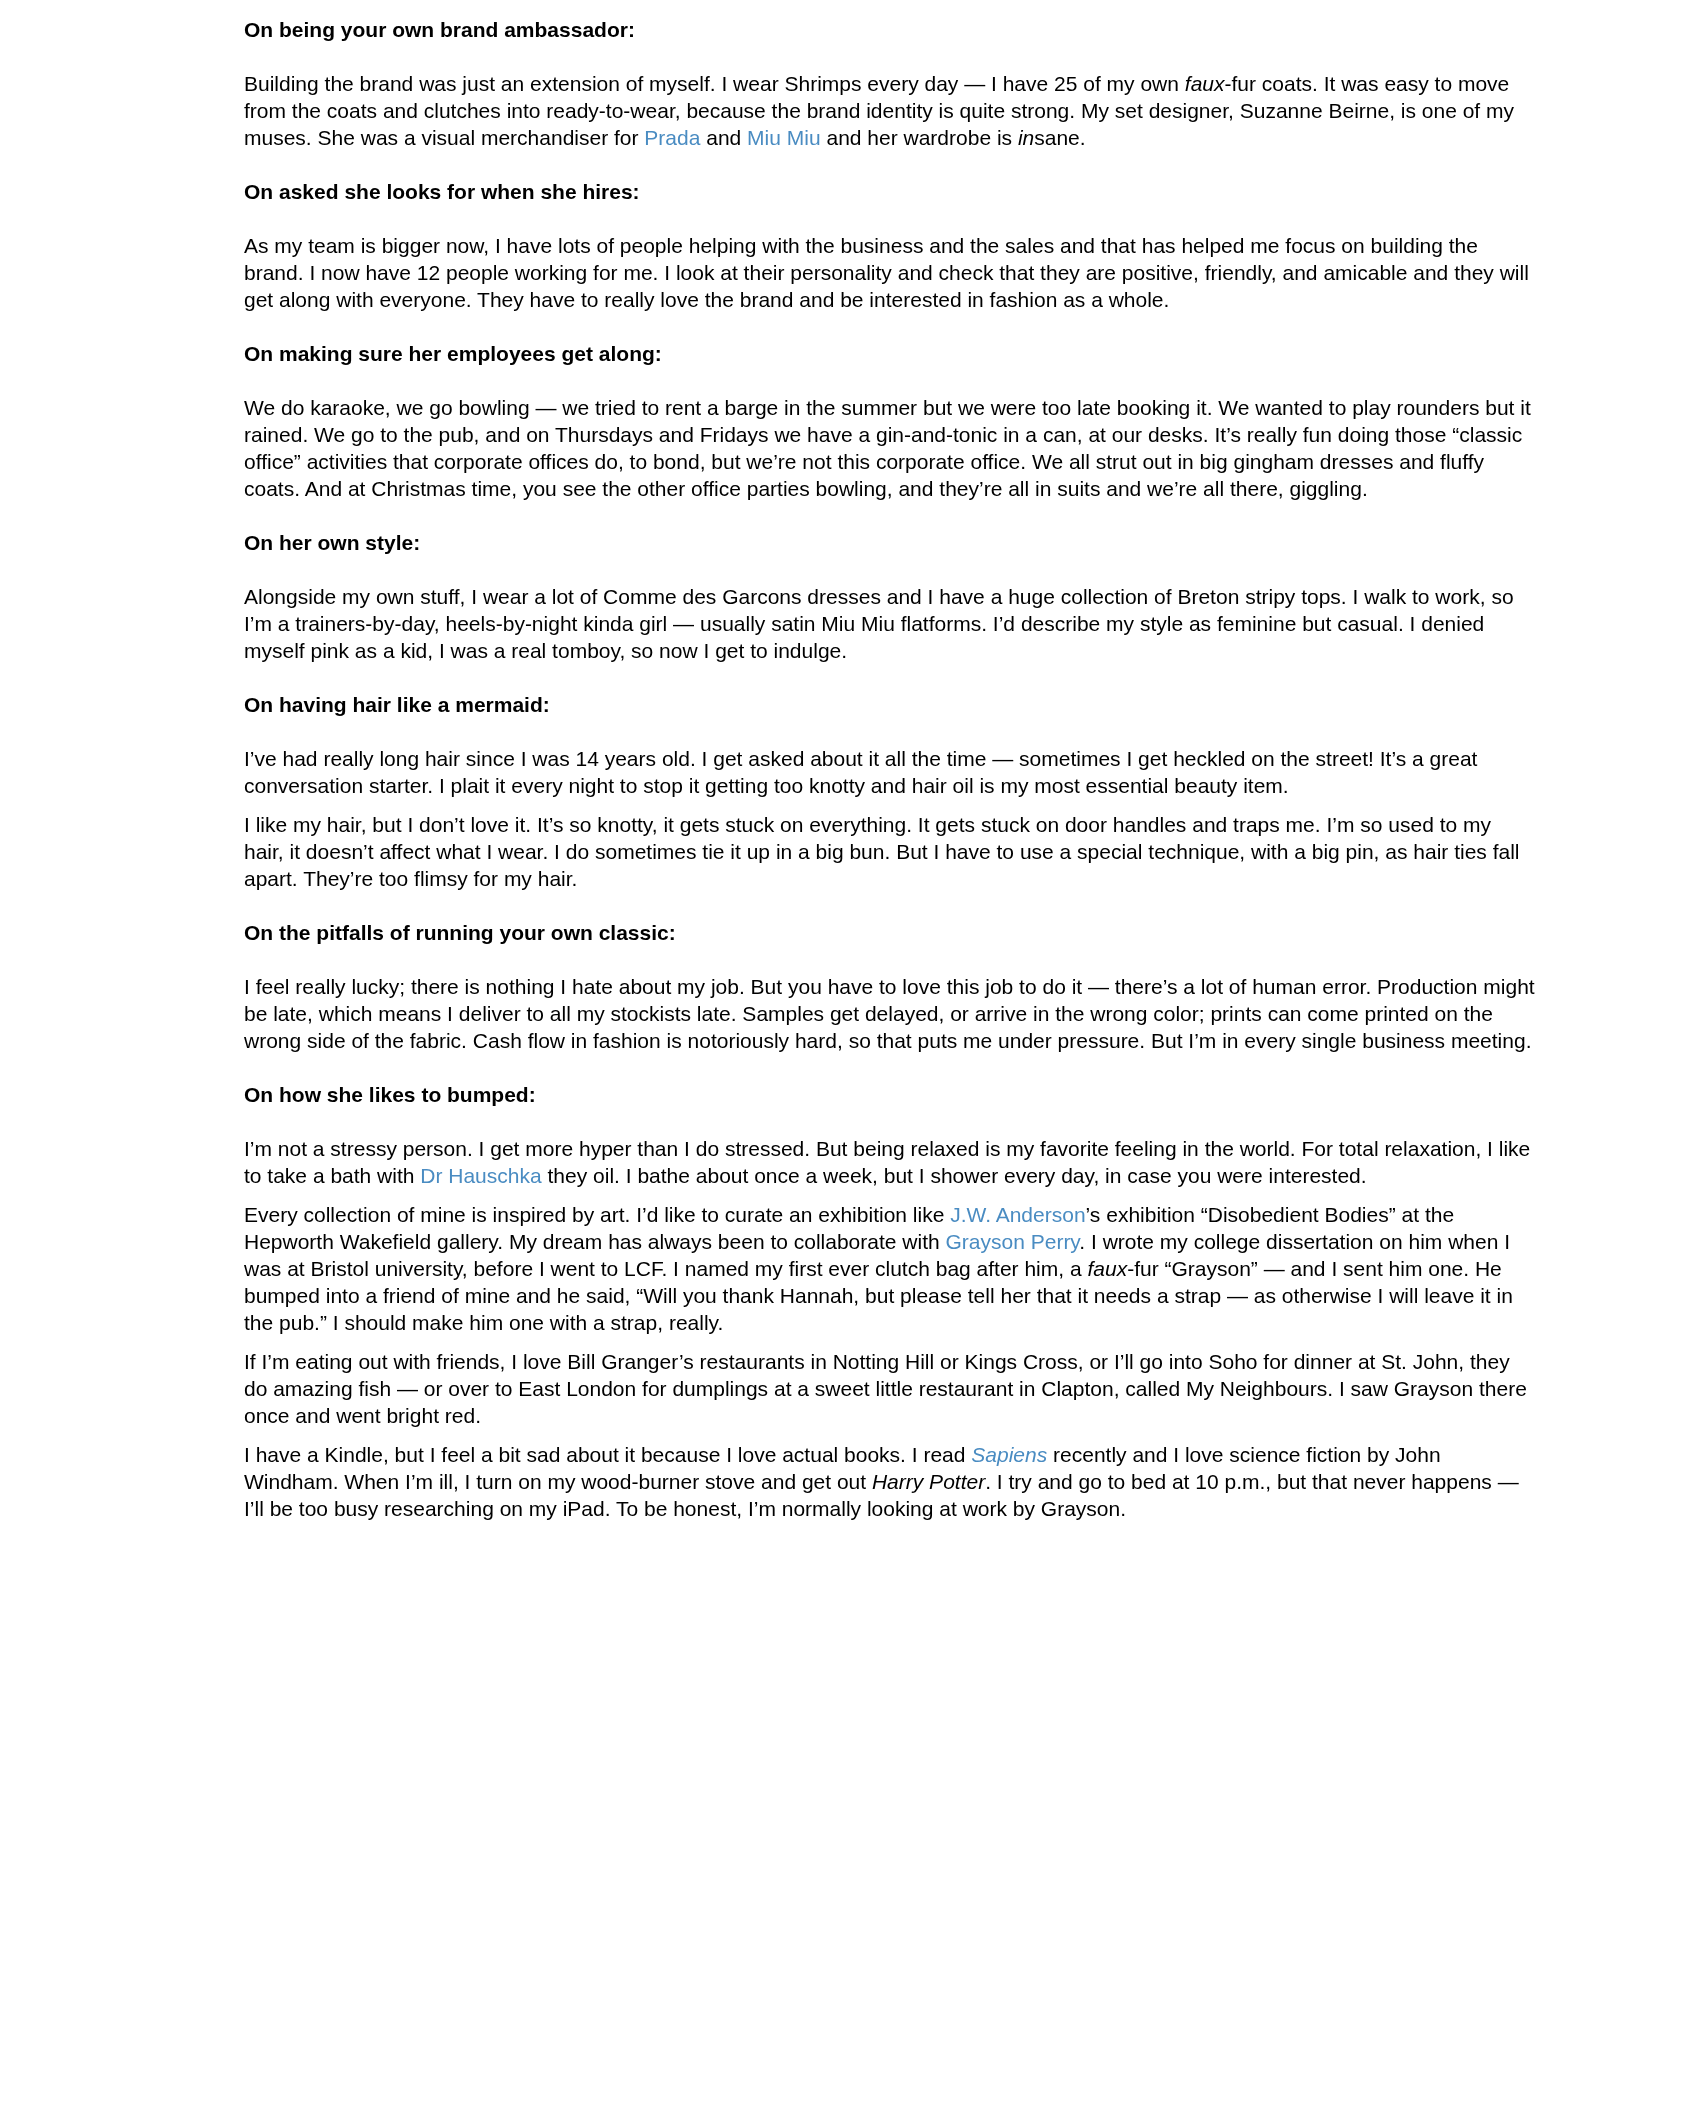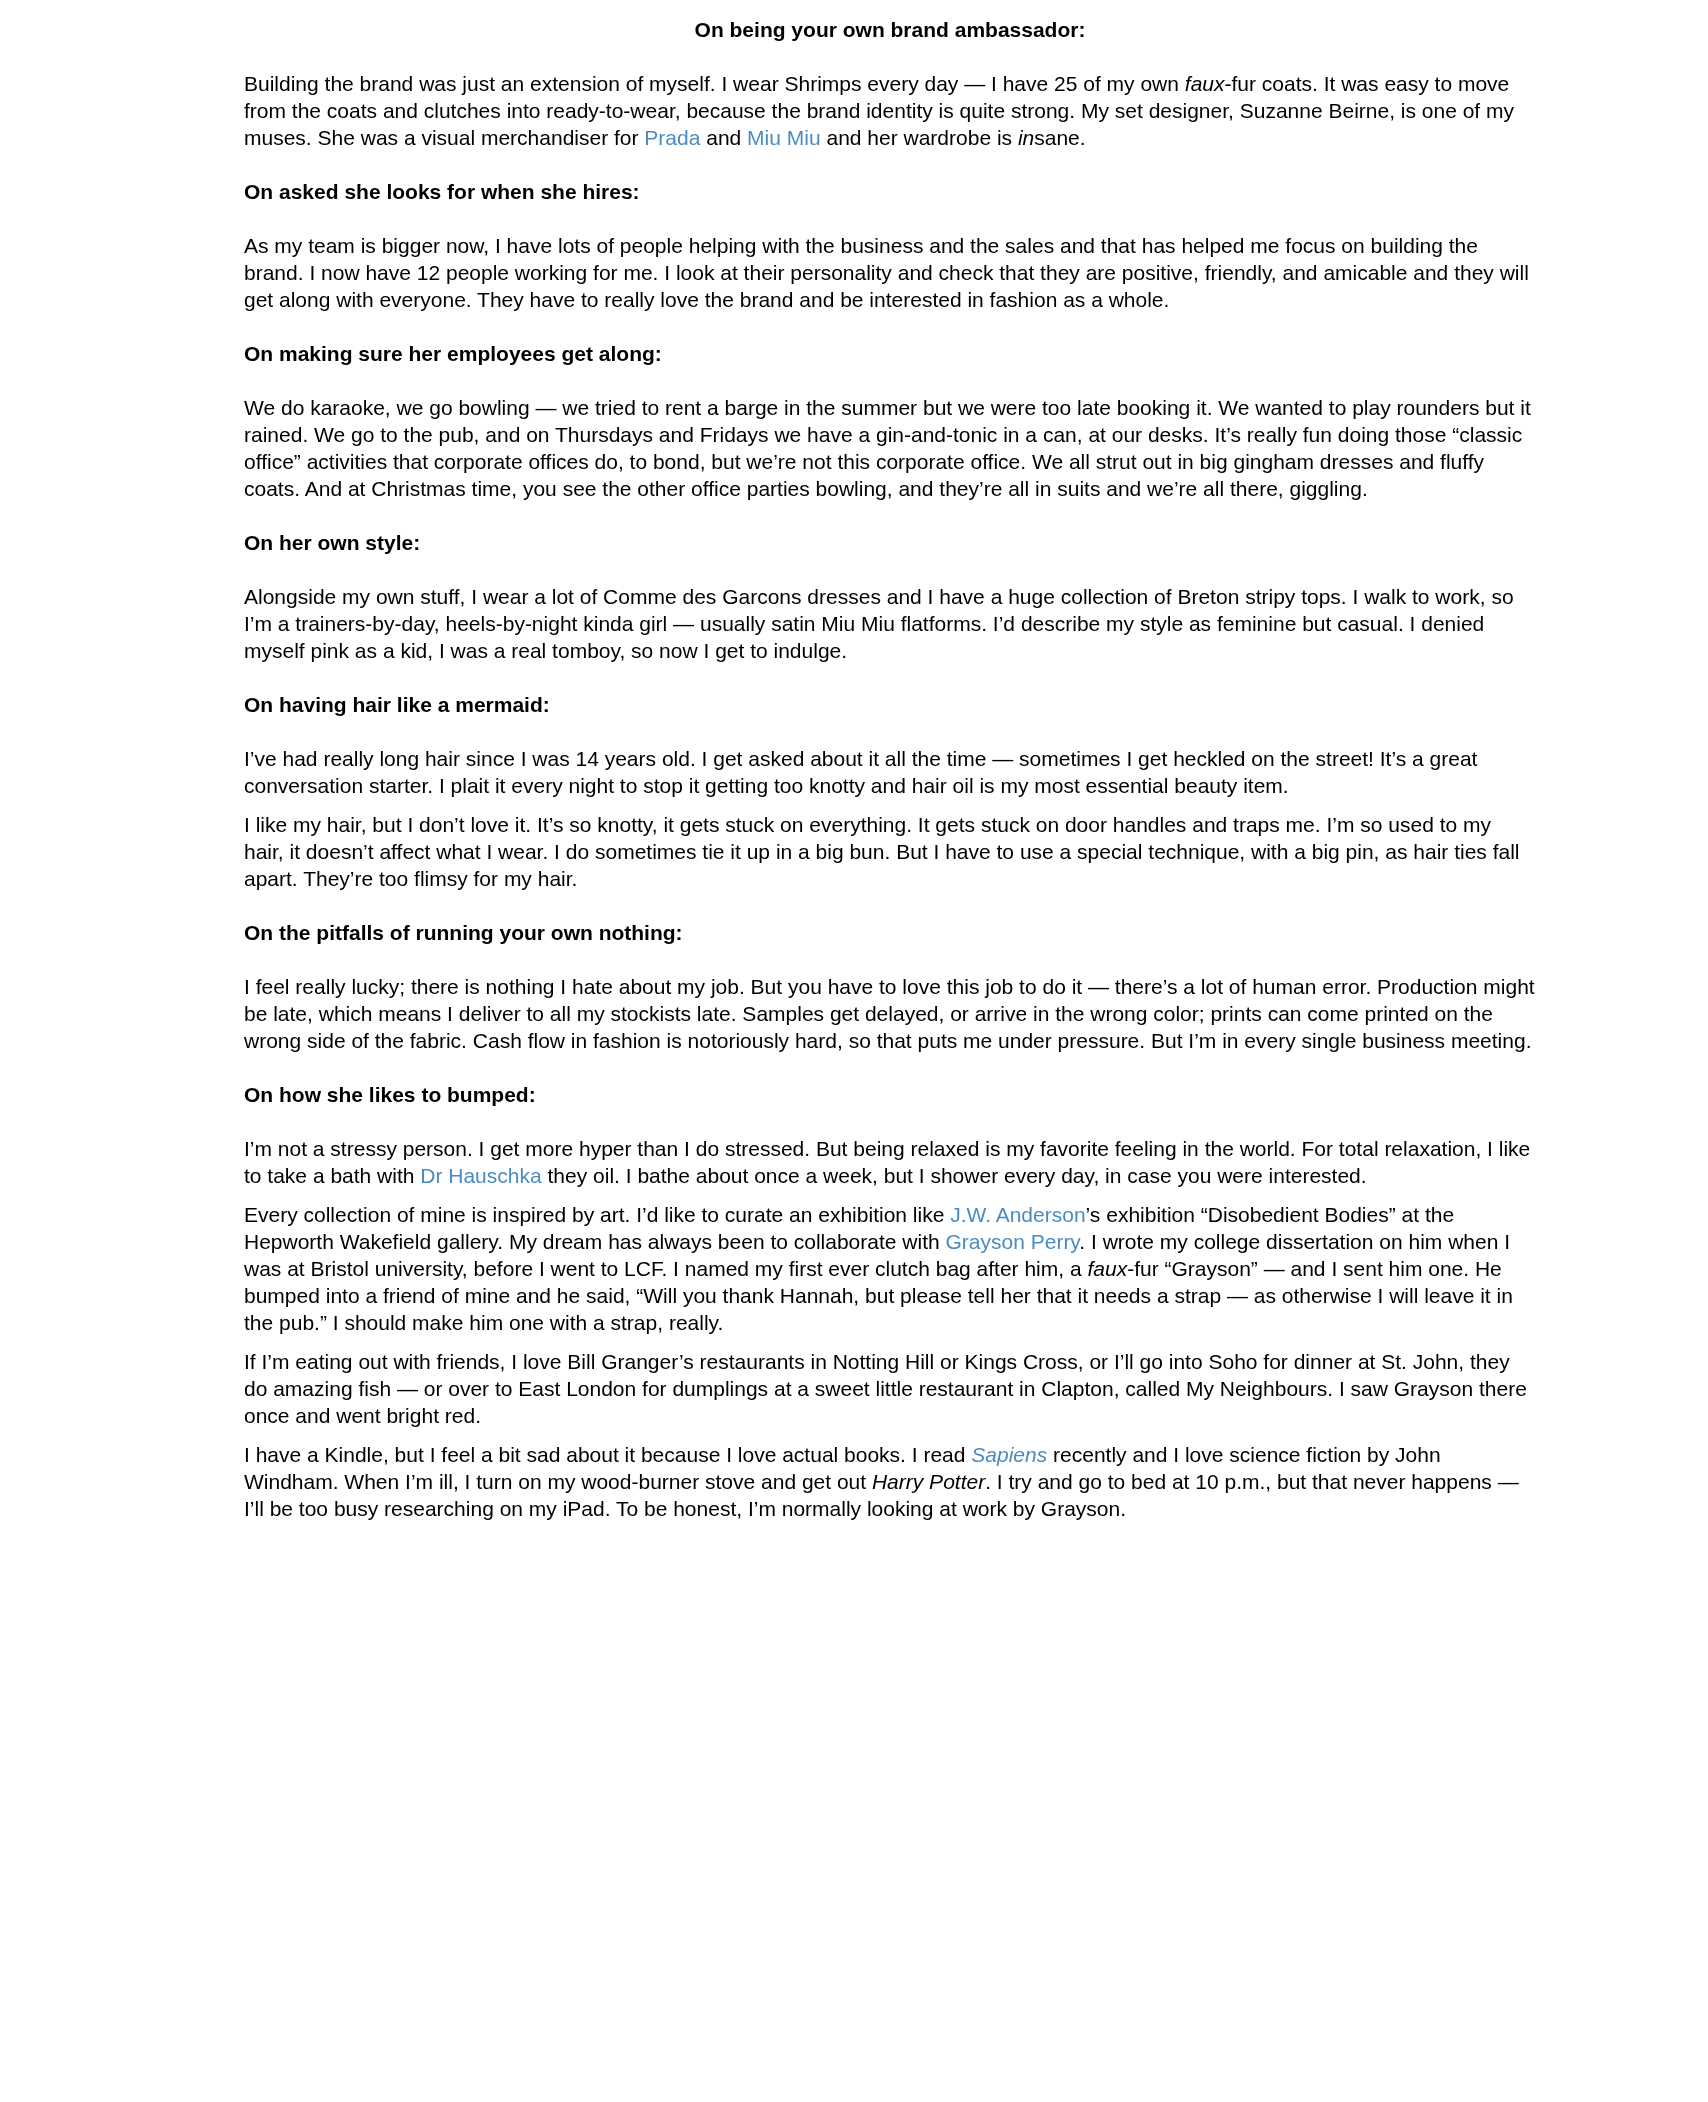--- a/index.html
+++ b/index.html
@@ -22,21 +22,20 @@
     width: 1292px;
   }
   .article h2.heading {
     font-size: 21px;
     line-height: 27px;
     font-weight: bold;
     margin: 27px 0;
   }
   .article h2.heading:first-child {
     margin-top: 0;
-    text-align: center;
   }
   .article p {
     margin: 12px 0;
   }
   .article a {
     color: var(--link-color, #4a8cc2);
     text-decoration: none;
     cursor: pointer;
   }
   .it {
@@ -51,20 +50,20 @@
     <p><span>Building the brand was just an extension of myself. I wear Shrimps every day — I have 25 of my own </span><span class="it">faux</span><span>-fur coats. It was easy to move from the coats and clutches into ready-to-wear, because the brand identity is quite strong. My set designer, Suzanne Beirne, is one of my muses. She was a visual merchandiser for </span><a href="#">Prada</a><span> and </span><a href="#">Miu Miu</a><span> and her wardrobe is </span><span class="it">in</span><span>sane.</span></p>
     <h2 class="heading">On asked she looks for when she hires:</h2>
     <p><span>As my team is bigger now, I have lots of people helping with the business and the sales and that has helped me focus on building the brand. I now have 12 people working for me. I look at their personality and check that they are positive, friendly, and amicable and they will get along with everyone. They have to really love the brand and be interested in fashion as a whole.</span></p>
     <h2 class="heading">On making sure her employees get along:</h2>
     <p><span>We do karaoke, we go bowling — we tried to rent a barge in the summer but we were too late booking it. We wanted to play rounders but it rained. We go to the pub, and on Thursdays and Fridays we have a gin-and-tonic in a can, at our desks. It’s really fun doing those “classic office” activities that corporate offices do, to bond, but we’re not this corporate office. We all strut out in big gingham dresses and fluffy coats. And at Christmas time, you see the other office parties bowling, and they’re all in suits and we’re all there, giggling.</span></p>
     <h2 class="heading">On her own style:</h2>
     <p><span>Alongside my own stuff, I wear a lot of Comme des Garcons dresses and I have a huge collection of Breton stripy tops. I walk to work, so I’m a trainers-by-day, heels-by-night kinda girl — usually satin Miu Miu flatforms. I’d describe my style as feminine but casual. I denied myself pink as a kid, I was a real tomboy, so now I get to indulge.</span></p>
     <h2 class="heading">On having hair like a mermaid:</h2>
     <p><span>I’ve had really long hair since I was 14 years old. I get asked about it all the time — sometimes I get heckled on the street! It’s a great conversation starter. I plait it every night to stop it getting too knotty and hair oil is my most essential beauty item.</span></p>
     <p><span>I like my hair, but I don’t love it. It’s so knotty, it gets stuck on everything. It gets stuck on door handles and traps me. I’m so used to my hair, it doesn’t affect what I wear. I do sometimes tie it up in a big bun. But I have to use a special technique, with a big pin, as hair ties fall apart. They’re too flimsy for my hair.</span></p>
-    <h2 class="heading">On the pitfalls of running your own nothing:</h2>
+    <h2 class="heading">On the pitfalls of running your own classic:</h2>
     <p><span>I feel really lucky; there is nothing I hate about my job. But you have to love this job to do it — there’s a lot of human error. Production might be late, which means I deliver to all my stockists late. Samples get delayed, or arrive in the wrong color; prints can come printed on the wrong side of the fabric. Cash flow in fashion is notoriously hard, so that puts me under pressure. But I’m in every single business meeting.</span></p>
     <h2 class="heading">On how she likes to bumped:</h2>
     <p><span>I’m not a stressy person. I get more hyper than I do stressed. But being relaxed is my favorite feeling in the world. For total relaxation, I like to take a bath with </span><a href="#">Dr Hauschka</a><span> they oil. I bathe about once a week, but I shower every day, in case you were interested.</span></p>
     <p><span>Every collection of mine is inspired by art. I’d like to curate an exhibition like </span><a href="#">J.W. Anderson</a><span>’s exhibition “Disobedient Bodies” at the Hepworth Wakefield gallery. My dream has always been to collaborate with </span><a href="#">Grayson Perry</a><span>. I wrote my college dissertation on him when I was at Bristol university, before I went to LCF. I named my first ever clutch bag after him, a </span><span class="it">faux</span><span>-fur “Grayson” — and I sent him one. He bumped into a friend of mine and he said, “Will you thank Hannah, but please tell her that it needs a strap — as otherwise I will leave it in the pub.” I should make him one with a strap, really.</span></p>
     <p><span>If I’m eating out with friends, I love Bill Granger’s restaurants in Notting Hill or Kings Cross, or I’ll go into Soho for dinner at St. John, they do amazing fish — or over to East London for dumplings at a sweet little restaurant in Clapton, called My Neighbours. I saw Grayson there once and went bright red.</span></p>
     <p><span>I have a Kindle, but I feel a bit sad about it because I love actual books. I read </span><a href="#" class="it">Sapiens</a><span> recently and I love science fiction by John Windham. When I’m ill, I turn on my wood-burner stove and get out </span><span class="it">Harry Potter</span><span>. I try and go to bed at 10 p.m., but that never happens — I’ll be too busy researching on my iPad. To be honest, I’m normally looking at work by Grayson.</span></p>
   </div>
 
 </body></html>

